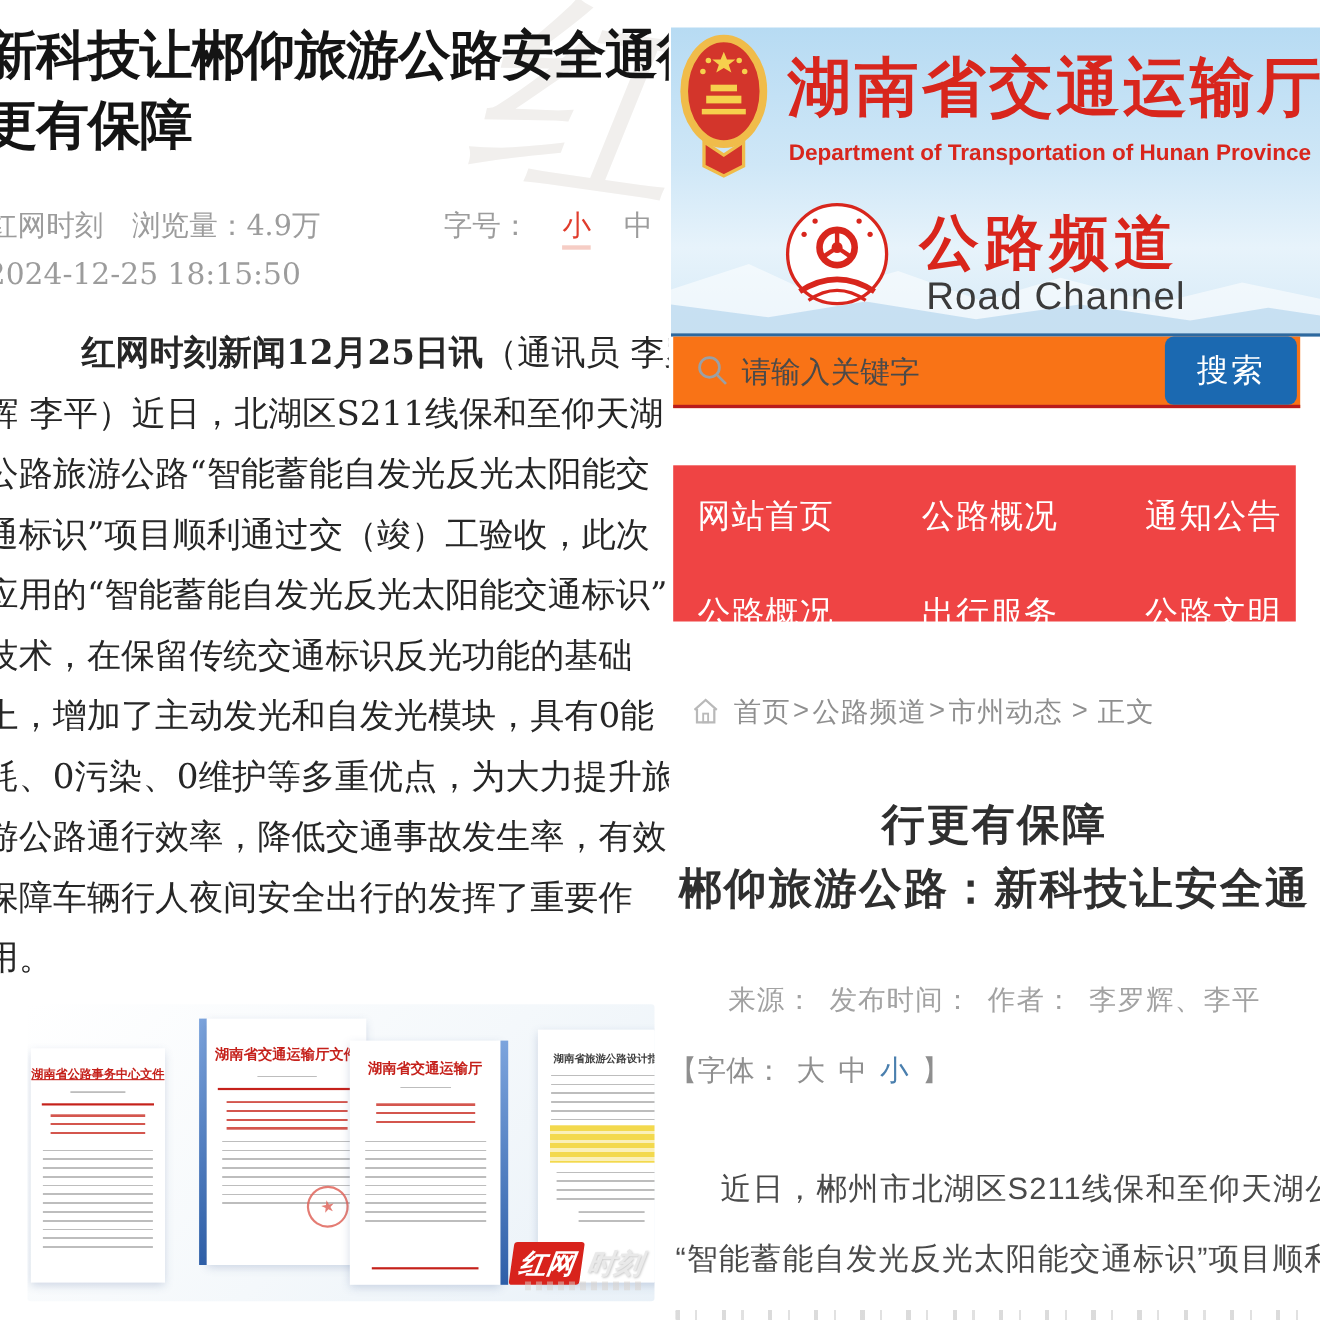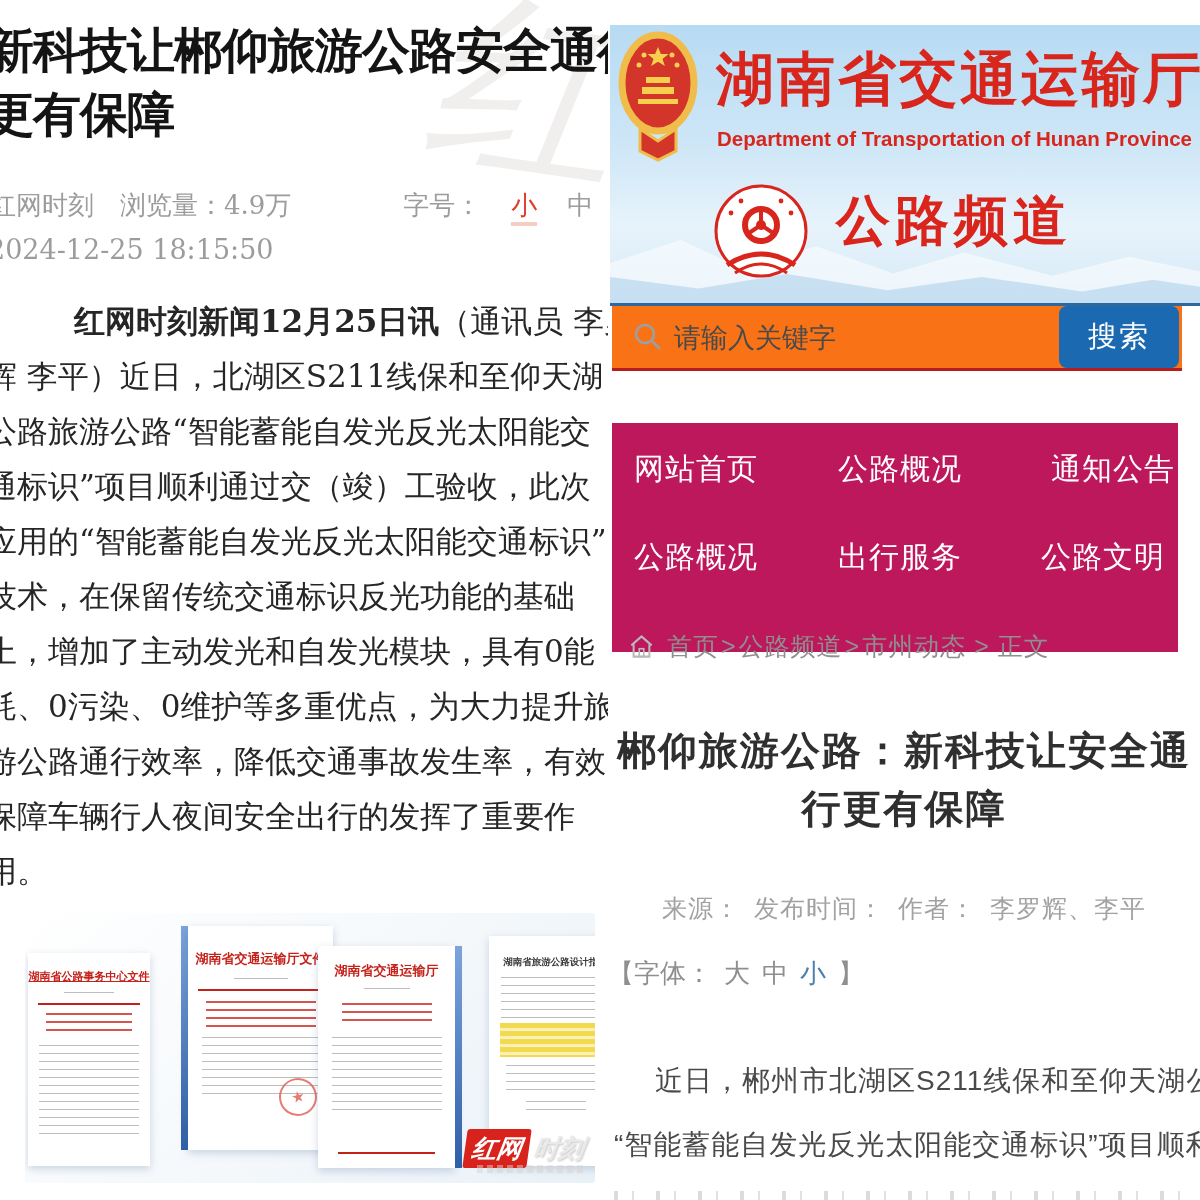--- a/index.html
+++ b/index.html
@@ -69,21 +69,21 @@
   .channel-sub{position:absolute;left:232px;top:225px;font-size:35px;color:#3b3b3b;letter-spacing:1px;white-space:nowrap;}
   .search-row{position:absolute;left:4px;top:306px;width:570px;height:62px;background:#f97316;
               border-bottom:3px solid #b91c1c;}
   .search-icon{position:absolute;left:20px;top:15px;}
   .search-input{position:absolute;left:60px;top:6px;width:370px;height:50px;border:none;outline:none;
                 font-size:27px;color:#4a4a4a;font-family:"Liberation Sans",sans-serif;background:transparent;}
   .search-input::placeholder{color:#4a4a4a;opacity:1;}
   .search-btn{position:absolute;left:447px;top:0;width:120px;height:62px;background:#1b69b1;color:#fff;
               font-size:29px;border:none;border-radius:8px;display:flex;align-items:center;justify-content:center;
               letter-spacing:2px;cursor:pointer;}
-  .nav{position:absolute;left:4px;top:423px;width:566px;height:229px;background:#be185d;}
+  .nav{position:absolute;left:4px;top:423px;width:566px;height:142px;background:#ef4444;}
   .nav-item{position:absolute;color:#fff;font-size:30px;letter-spacing:1px;white-space:nowrap;cursor:pointer;}
   .breadcrumb{position:absolute;left:20px;top:630px;display:flex;align-items:center;font-size:25px;
               color:#8f8f8f;letter-spacing:1px;}
   .breadcrumb .crumb{cursor:pointer;}
   .breadcrumb .sp{margin:0 2px;}
   .breadcrumb .sp3{margin:0 8px;}
   .bc-icon{margin-right:12px;display:inline-flex;}
   .r-title{position:absolute;left:0;top:722px;width:592px;text-align:center;font-size:39px;line-height:58px;
            font-weight:bold;color:#2f2f2f;letter-spacing:2px;}
   .r-meta{position:absolute;left:0;top:892px;width:592px;display:flex;justify-content:center;gap:14px;
@@ -199,35 +199,36 @@
         <line x1="48" y1="42" x2="36" y2="50" stroke="#d8261d" stroke-width="4"></line>
         <line x1="48" y1="42" x2="60" y2="50" stroke="#d8261d" stroke-width="4"></line>
         <path d="M14 82 Q48 60 82 82" fill="none" stroke="#d8261d" stroke-width="5"></path>
         <path d="M22 90 Q48 72 74 90" fill="none" stroke="#d8261d" stroke-width="3"></path>
         <circle cx="18" cy="30" r="2.4" fill="#d8261d"></circle>
           <circle cx="78" cy="30" r="2.4" fill="#d8261d"></circle>
         <circle cx="28" cy="18" r="2.4" fill="#d8261d"></circle>
           <circle cx="68" cy="18" r="2.4" fill="#d8261d"></circle>
       </svg>
       <div class="channel-title">公路频道</div>
+      <div class="channel-sub">Road Channel</div>
     </div>
 
     <div class="search-row">
       <svg class="search-icon" width="32" height="32" viewBox="0 0 32 32">
         <circle cx="13" cy="13" r="9" fill="none" stroke="#9aa0a6" stroke-width="2.5"></circle>
         <line x1="20" y1="20" x2="28" y2="28" stroke="#9aa0a6" stroke-width="2.5"></line>
       </svg>
       <input class="search-input" type="text" placeholder="请输入关键字" style="">
       <button class="search-btn">搜索</button>
     </div>
 
     <nav class="nav">
       <span class="nav-item" style="left:22px;top:26px;">网站首页</span>
       <span class="nav-item" style="left:226px;top:26px;">公路概况</span>
-      <span class="nav-item" style="left:429px;top:26px;margin-left:10px;">通知公告</span>
+      <span class="nav-item" style="left:429px;top:26px;">通知公告</span>
       <span class="nav-item" style="left:22px;top:114px;">公路概况</span>
       <span class="nav-item" style="left:226px;top:114px;">出行服务</span>
       <span class="nav-item" style="left:429px;top:114px;">公路文明</span>
     </nav>
 
     <div class="breadcrumb">
       <span class="bc-icon">
         <svg width="27" height="27" viewBox="0 0 24 24">
           <path d="M3 11 L12 3 L21 11" fill="none" stroke="#b9b9b9" stroke-width="1.8"></path>
           <path d="M5 10 V21 H19 V10" fill="none" stroke="#b9b9b9" stroke-width="1.8"></path>
@@ -237,22 +238,22 @@
       <span class="crumb">首页</span>
       <span class="sp">&gt;</span>
       <span class="crumb">公路频道</span>
       <span class="sp">&gt;</span>
       <span class="crumb">市州动态</span>
       <span class="sp sp3">&gt;</span>
       <span>正文</span>
     </div>
 
     <h2 class="r-title" style="margin:0;">
+      <div>行更有保障</div>
       <div>郴仰旅游公路：新科技让安全通</div>
-      <div>行更有保障</div>
     </h2>
 
     <div class="r-meta">
       <span>来源：</span>
       <span>发布时间：</span>
       <span>作者：</span>
       <span>李罗辉、李平</span>
     </div>
 
     <div class="r-fontrow">

